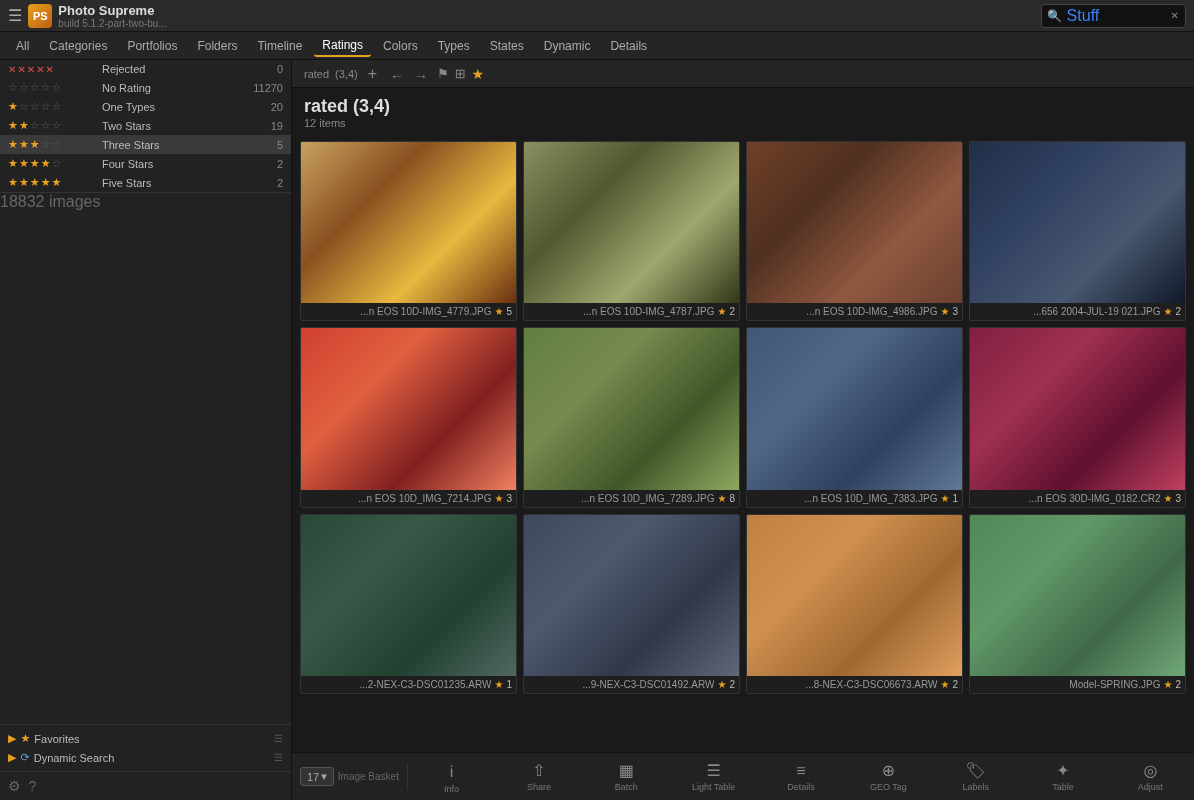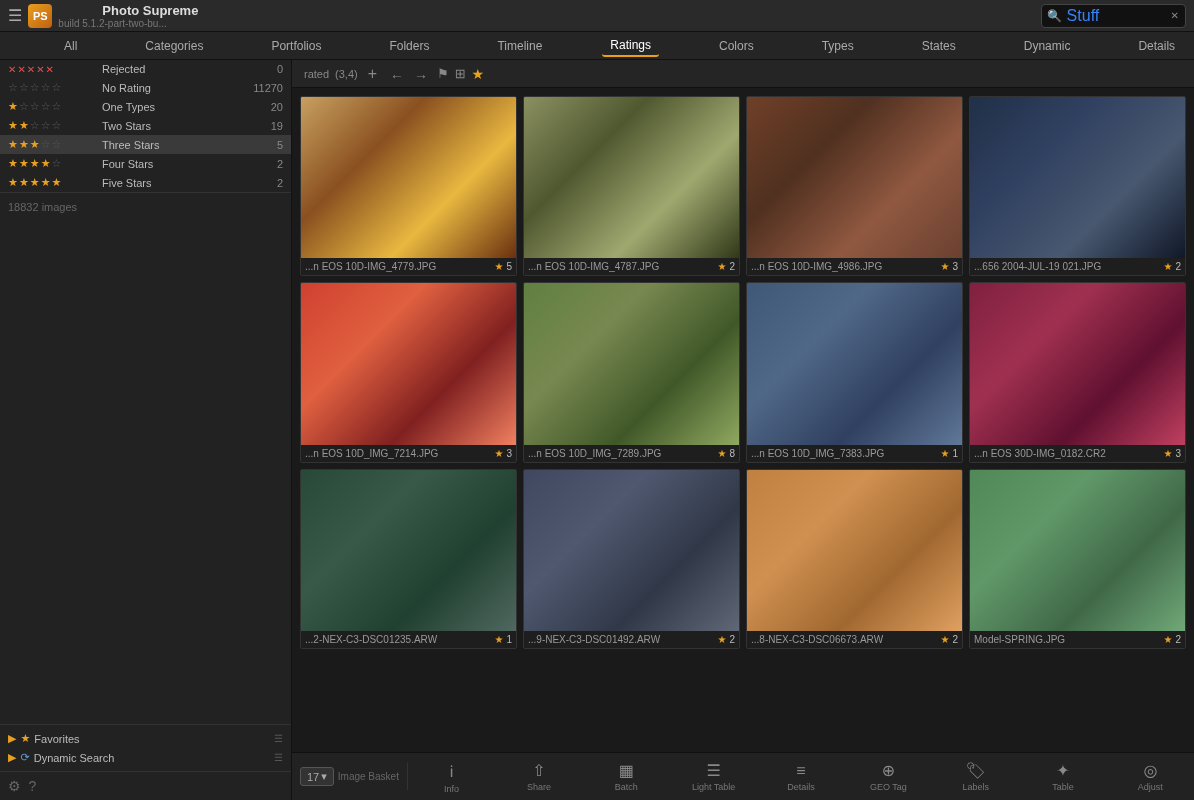--- a/index.html
+++ b/index.html
@@ -3,46 +3,46 @@
   <meta charset="utf-8">
   <style>
     * { margin: 0; padding: 0; box-sizing: border-box; }
     body { width: 1194px; height: 800px; background: #1a1a1a; color: #ccc; font-family: -apple-system, BlinkMacSystemFont, 'Helvetica Neue', Arial, sans-serif; font-size: 12px; overflow: hidden; display: flex; flex-direction: column; }
 
     
     .topbar { display: flex; align-items: center; background: #2a2a2a; height: 32px; padding: 0 8px; gap: 8px; border-bottom: 1px solid #111; }
     .topbar-left { display: flex; align-items: center; gap: 6px; }
     .hamburger { color: #aaa; font-size: 16px; cursor: pointer; }
     .app-icon { width: 24px; height: 24px; background: linear-gradient(135deg, #e8a020, #c06010); border-radius: 4px; display: flex; align-items: center; justify-content: center; color: white; font-size: 10px; font-weight: bold; }
-    .app-name { color: #ddd; font-weight: 600; font-size: 13px; margin-left: 44px; }
+    .app-name { color: #ddd; font-weight: 600; font-size: 13px; }
     .app-subtitle { color: #777; font-size: 10px; }
     .search-box { margin-left: auto; display: flex; align-items: center; background: #111; border: 1px solid #444; border-radius: 4px; padding: 2px 6px; gap: 4px; }
     .search-box input { background: transparent; border: none; outline: none; color: #3b82f6; font-size: 16px; width: 100px; }
     .search-icon { color: #888; }
 
     
     .navbar { display: flex; align-items: center; background: #252525; height: 28px; padding: 0 8px; gap: 4px; border-bottom: 1px solid #111; }
-    .navbar-item { padding: 3px 8px; color: #aaa; font-size: 12px; cursor: pointer; border-radius: 3px; margin-left: 48px; }
+    .navbar-item { padding: 3px 8px; color: #aaa; font-size: 12px; cursor: pointer; border-radius: 3px; }
     .navbar-item.active { color: #fff; border-bottom: 2px solid #e8a020; }
 
     
     .main { display: flex; flex: 1; overflow: hidden; }
 
     
     .sidebar { width: 292px; background: #222; border-right: 1px solid #111; display: flex; flex-direction: column; overflow: hidden; }
     .sidebar-content { flex: 1; overflow-y: auto; }
     .rating-row { display: flex; align-items: center; padding: 3px 8px; cursor: pointer; gap: 4px; }
     .rating-row.selected { background: #3a3a3a; }
     .stars-col { display: flex; gap: 1px; width: 90px; }
     .star { color: #e8a020; font-size: 11px; }
     .star.empty { color: #555; }
     .star.rejected { color: #e05050; font-size: 10px; }
     .rating-label { flex: 1; color: #bbb; font-size: 11px; }
     .rating-count { color: #888; font-size: 11px; min-width: 24px; text-align: right; }
-    .images-total { padding: 8px; color: #666; font-size: 11px; border-top: 1px solid #333; }
+    .images-total { color: #666; font-size: 16px; border-top: 1px solid #333; }
     .sidebar-bottom { border-top: 1px solid #333; padding: 4px 0; }
     .sidebar-folder { display: flex; align-items: center; padding: 3px 8px; gap: 4px; cursor: pointer; }
     .folder-icon { color: #e8a020; font-size: 11px; }
     .folder-label { color: #bbb; font-size: 11px; }
     .activity-bar { display: flex; align-items: center; justify-content: space-between; padding: 3px 8px; background: #1e1e1e; border-top: 1px solid #333; }
     .activity-label { color: #666; font-size: 10px; }
 
     
     .content { flex: 1; display: flex; flex-direction: column; overflow: hidden; }
 
@@ -58,21 +58,21 @@
     .rated-header { padding: 8px 12px 4px; }
     .rated-title { font-size: 18px; color: #ddd; font-weight: 300; }
     .rated-title span { font-weight: 600; }
     .rated-count { color: #888; font-size: 11px; }
 
     
     .photo-grid { flex: 1; overflow-y: auto; padding: 8px 8px; display: grid; grid-template-columns: repeat(4, 1fr); gap: 6px; align-content: start; }
     .photo-item { background: #1a1a1a; border: 1px solid #333; border-radius: 2px; overflow: hidden; position: relative; cursor: pointer; }
     .photo-canvas { width: 100%; aspect-ratio: 4/3; display: block; }
     .photo-footer { display: flex; align-items: center; padding: 3px 4px; background: #1e1e1e; gap: 3px; }
-    .photo-name { flex: 1; color: #999; font-size: 10px; overflow: hidden; text-overflow: ellipsis; white-space: nowrap; }
+    .photo-name { flex: 1; color: #999; font-size: 10px; overflow: hidden; text-overflow: ellipsis; white-space: nowrap; text-align: right; }
     .photo-star { color: #e8a020; font-size: 10px; }
     .photo-rating { color: #bbb; font-size: 10px; }
 
     
     .bottom-bar { display: flex; align-items: center; background: #222; border-top: 1px solid #111; height: 48px; }
     .bottom-item { display: flex; flex-direction: column; align-items: center; justify-content: center; flex: 1; gap: 2px; cursor: pointer; padding: 4px; }
     .bottom-icon { font-size: 16px; color: #888; }
     .bottom-label { font-size: 9px; color: #777; }
     .basket-btn { display: flex; align-items: center; gap: 2px; background: #333; border: 1px solid #555; border-radius: 3px; padding: 2px 6px; color: #aaa; font-size: 11px; cursor: pointer; }
     .basket-area { display: flex; align-items: center; padding: 4px 8px; border-right: 1px solid #333; }
@@ -253,20 +253,26 @@
       <button class="add-btn">+</button>
       <div class="bc-nav">
         <span class="bc-btn">←</span>
         <span class="bc-btn">→</span>
       </div>
       <span class="bc-filter">⚑</span>
       <span class="bc-filter">⊞</span>
       <span class="bc-star-btn">★</span>
     </div>
 
+    <div class="rated-header">
+      <div class="rated-title">
+        <span>rated</span>&nbsp;<span style="font-weight:600;">(3,4)</span>
+      </div>
+      <div class="rated-count">12 items</div>
+    </div>
 
     <div class="photo-grid" id="photo-grid">
     <div class="photo-item">
           <div class="photo-canvas photo-bg-1" style="width: 100%; aspect-ratio: 4 / 3; position: relative; overflow: hidden;"></div>
           <div class="photo-footer">
             <span class="photo-name">...n EOS 10D-IMG_4779.JPG</span>
             <span class="photo-star">★</span>
             <span class="photo-rating">5</span>
           </div>
         </div>

